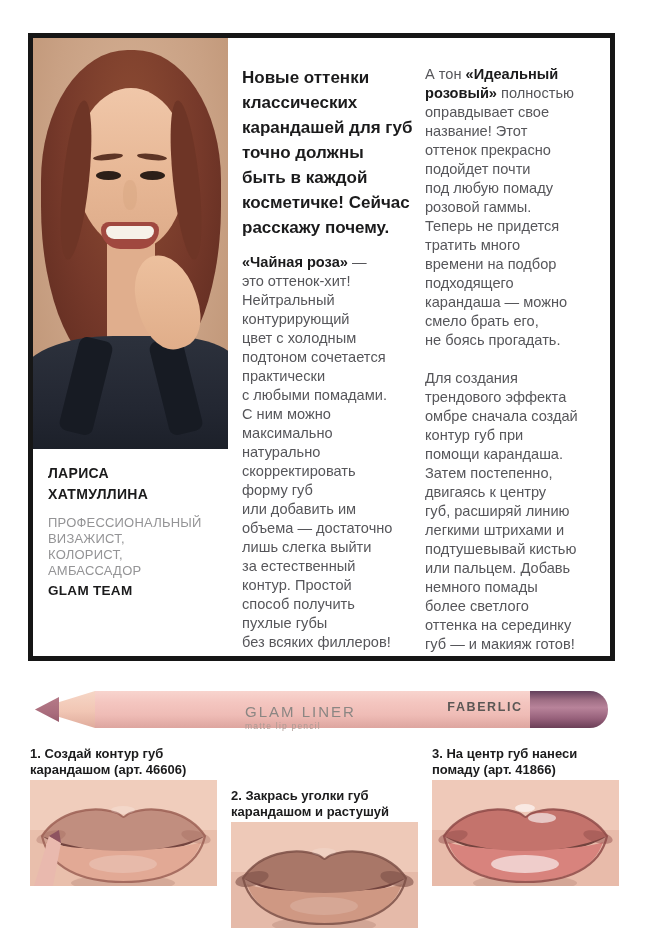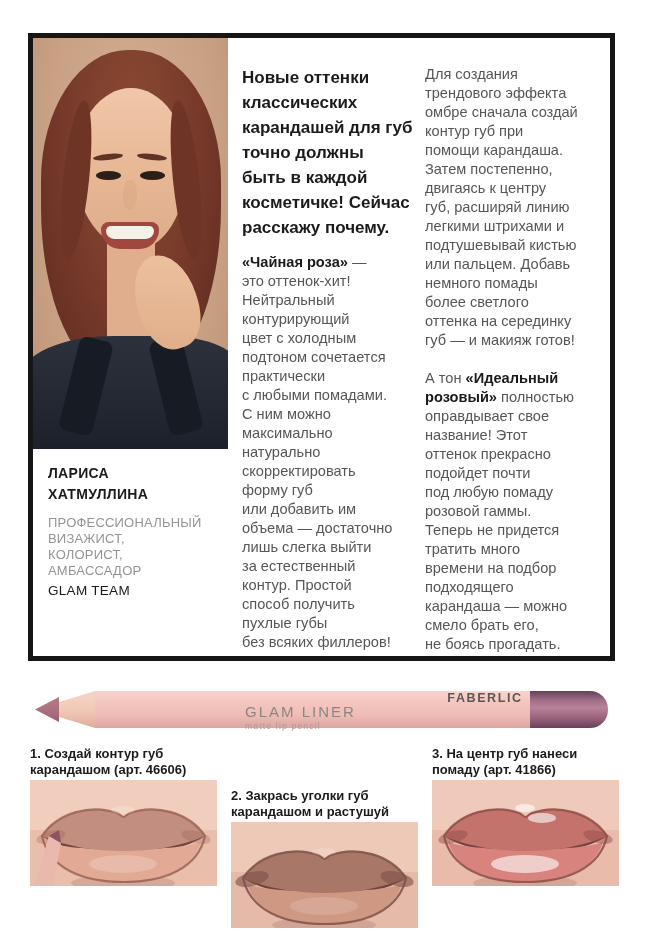--- a/index.html
+++ b/index.html
@@ -30,21 +30,21 @@
   .eye-r{left:107px;top:133px;width:25px;height:9px;border-radius:50%;background:#2c1f18;}
   .nose{left:90px;top:142px;width:14px;height:30px;border-radius:45%;background:#d9a784;opacity:.55;}
   .mouth{left:68px;top:184px;width:58px;height:27px;border-radius:12px 12px 30px 30px;background:#a0483f;}
   .teeth-ph{left:73px;top:188px;width:48px;height:13px;border-radius:6px 6px 10px 10px;background:#f6f1e8;}
   .hand{left:104px;top:216px;width:60px;height:96px;border-radius:50% 50% 44% 44%;
         background:linear-gradient(200deg,#eec2a0 0%, #dfac88 100%);transform:rotate(-18deg);}
 
   .caption{position:absolute;left:15px;top:425px;width:182px;}
   .name{margin:0;font-size:14px;line-height:21px;font-weight:800;letter-spacing:.3px;color:#1b1b1c;}
   .role{margin:10px 0 0 0;font-size:13px;line-height:16px;font-weight:400;letter-spacing:.2px;color:#949496;}
-  .role-brand{margin:3px 0 0 0;font-size:13.5px;line-height:17px;font-weight:400;letter-spacing:.3px;color:#1b1b1c;}
+  .role-brand{margin:3px 0 0 0;font-size:13.5px;line-height:17px;font-weight:700;letter-spacing:.3px;color:#1b1b1c;}
 
   .col{position:absolute;top:27px;}
   .col-1{left:209px;width:180px;}
   .col-2{left:392px;width:182px;}
   .intro{margin:0 0 13px 0;font-size:17px;line-height:25px;font-weight:700;color:#1b1b1c;}
   .body{margin:0;font-size:14.6px;line-height:19px;color:#56565a;}
   .body + .body{margin-top:19px;}
   .inline-bold{font-weight:700;color:#1b1b1c;}
 
   
@@ -55,21 +55,21 @@
   .pencil-lead{position:absolute;left:0;top:0;width:60px;height:37px;
               clip-path:polygon(0 50%, 40% 16%, 40% 84%);
               background:linear-gradient(180deg,#b97f8c 0%, #a96c7c 60%, #8e5365 100%);}
   .pencil-body{position:absolute;left:60px;top:0;width:435px;height:37px;
               background:linear-gradient(180deg,#f8d4ce 0%, #f4c6c0 30%, #efbcb6 65%, #dda59f 100%);}
   .pencil-cap{position:absolute;left:495px;top:0;width:78px;height:37px;border-radius:0 18px 18px 0;
               background:linear-gradient(180deg,#63405c 0%, #a06f85 25%, #b8839a 45%, #96607a 75%, #6b3f57 100%);}
   .pencil-label{position:absolute;left:150px;top:4px;width:130px;text-align:left;margin-top:8px;}
   .pencil-name{font-size:15px;letter-spacing:2px;color:#8b8683;font-weight:400;}
   .pencil-sub{font-size:8.5px;letter-spacing:1.2px;color:#ae9a94;margin-top:1px;}
-  .pencil-logo{position:absolute;left:330px;top:0;width:120px;text-align:center;
+  .pencil-logo{position:absolute;left:330px;top:9px;width:120px;text-align:center;
                font-size:12.5px;letter-spacing:1.6px;font-weight:600;color:#5b5755;}
 
   
   .step{position:absolute;margin:0;width:187px;}
   .step-1{left:30px;top:746px;}
   .step-2{left:231px;top:788px;}
   .step-3{left:432px;top:746px;}
   .step-label{font-size:13px;line-height:15.5px;font-weight:700;color:#1b1b1c;margin:0 0 3px 0;}
   .step-img{width:187px;height:106px;overflow:hidden;}
   .step-img svg{display:block;}
@@ -135,50 +135,50 @@
 объема — достаточно
 лишь слегка выйти
 за естественный
 контур. Простой
 способ получить
 пухлые губы
 без всяких филлеров!</span></p>
     </div>
 
     <div class="col col-2">
+      <p class="body pre"><span class="pre">А тон </span><b class="inline-bold pre">«Идеальный
+розовый»</b><span class="pre"> полностью
+оправдывает свое
+название! Этот
+оттенок прекрасно
+подойдет почти
+под любую помаду
+розовой гаммы.
+Теперь не придется
+тратить много
+времени на подбор
+подходящего
+карандаша — можно
+смело брать его,
+не боясь прогадать.</span></p>
       <p class="body pre">Для создания
 трендового эффекта
 омбре сначала создай
 контур губ при
 помощи карандаша.
 Затем постепенно,
 двигаясь к центру
 губ, расширяй линию
 легкими штрихами и
 подтушевывай кистью
 или пальцем. Добавь
 немного помады
 более светлого
 оттенка на серединку
 губ — и макияж готов!</p>
-      <p class="body pre"><span class="pre">А тон </span><b class="inline-bold pre">«Идеальный
-розовый»</b><span class="pre"> полностью
-оправдывает свое
-название! Этот
-оттенок прекрасно
-подойдет почти
-под любую помаду
-розовой гаммы.
-Теперь не придется
-тратить много
-времени на подбор
-подходящего
-карандаша — можно
-смело брать его,
-не боясь прогадать.</span></p>
     </div>
 
   </section>
 
   <div class="pencil">
     <div class="pencil-tip"></div>
     <div class="pencil-lead"></div>
     <div class="pencil-body">
       <div class="pencil-label">
         <div class="pencil-name">GLAM LINER</div>

